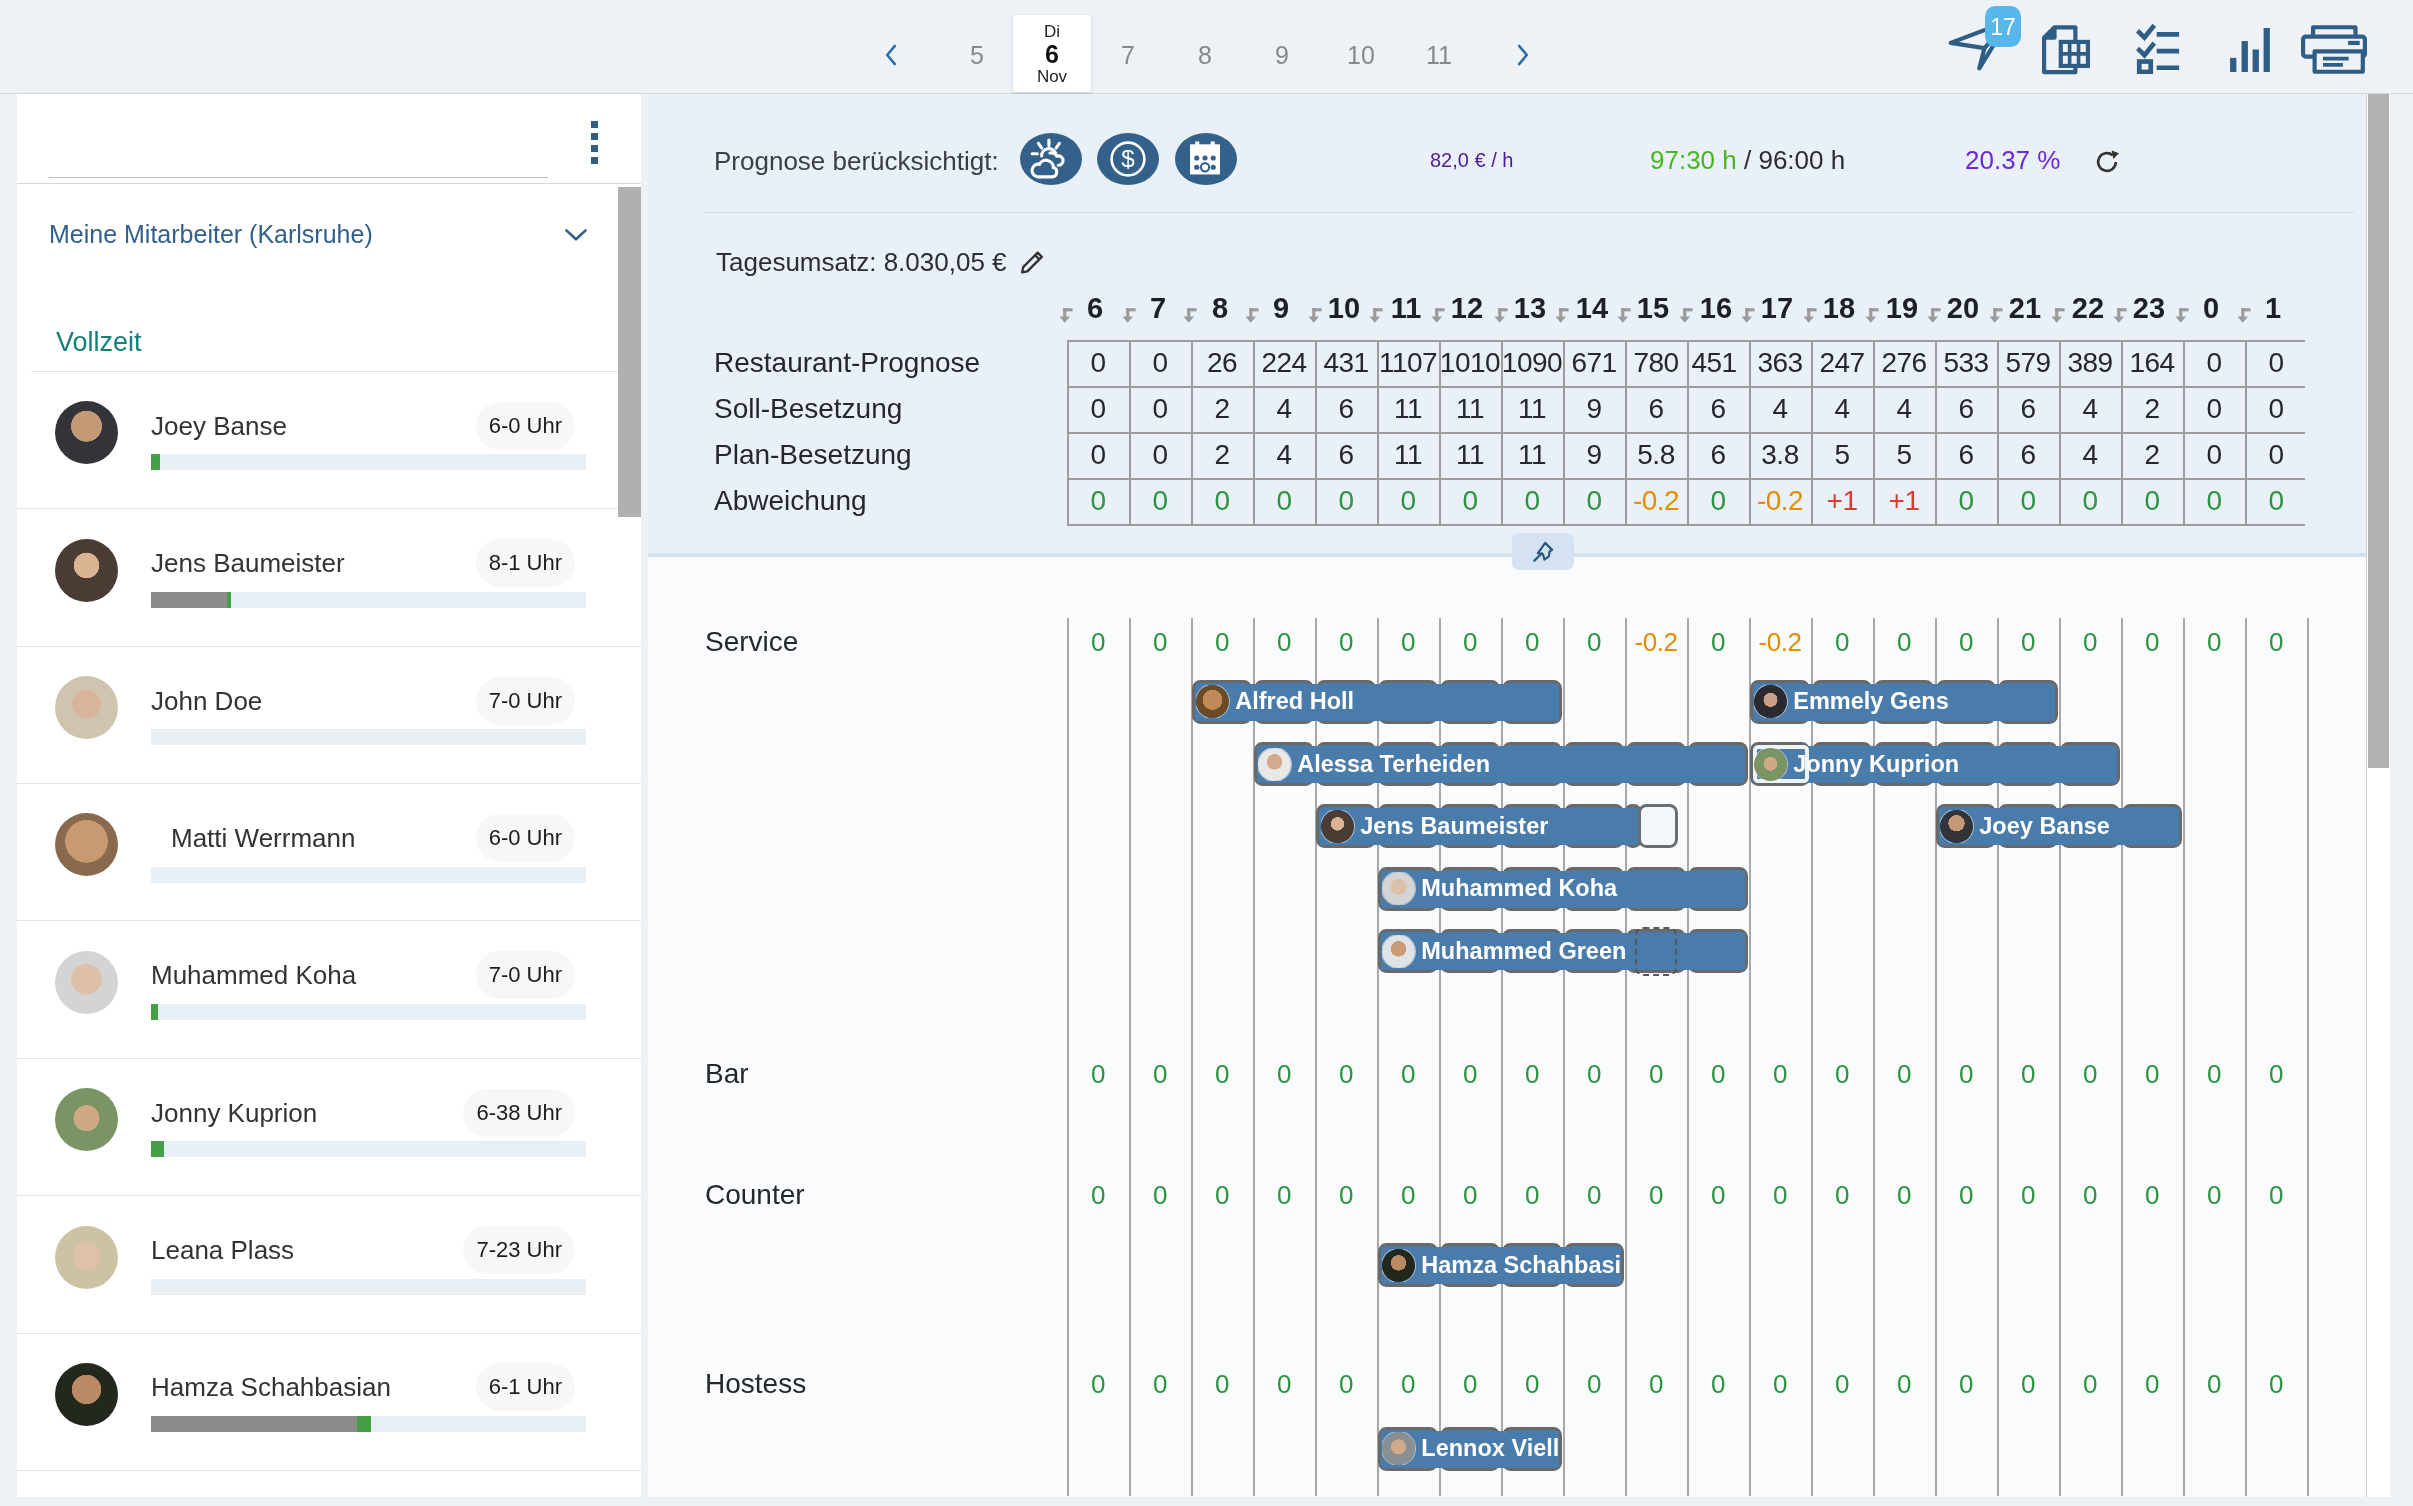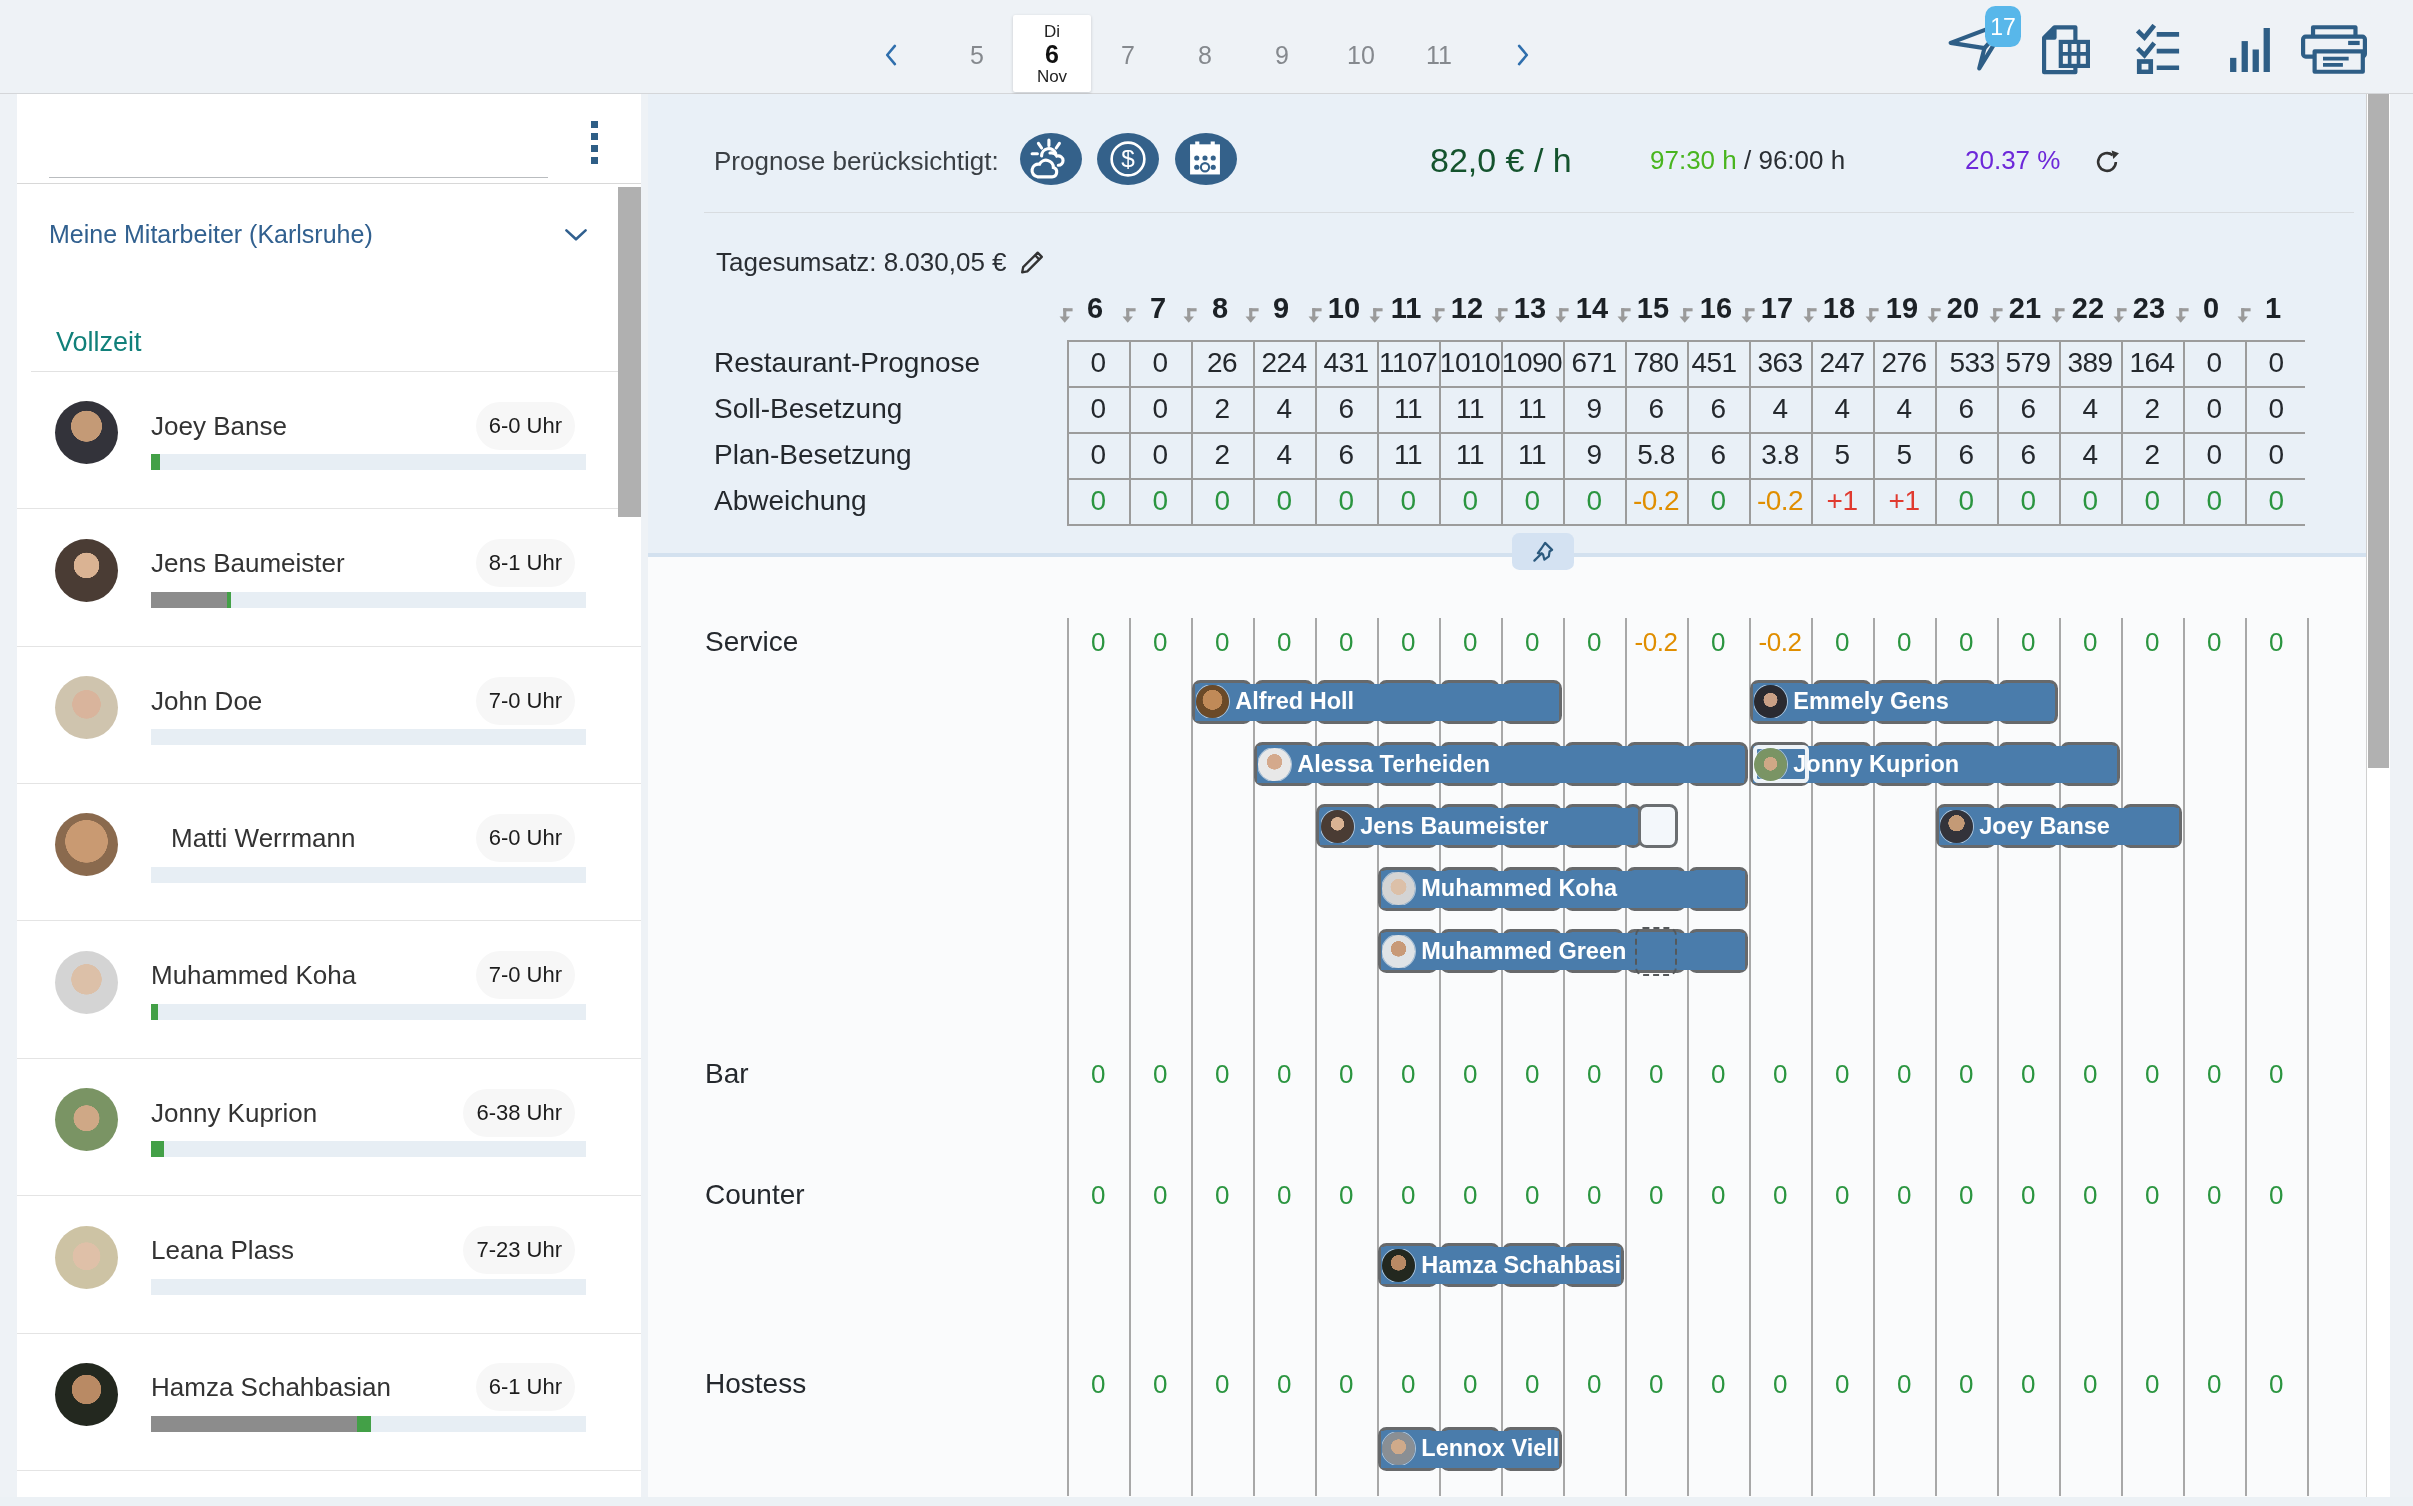--- a/index.html
+++ b/index.html
@@ -168,21 +168,21 @@
 <rect x="4" y="8" width="58" height="12" fill="#fff"></rect>
 <g fill="#34618a">
 <circle cx="17" cy="34" r="5"></circle>
         <circle cx="33" cy="34" r="5"></circle>
         <circle cx="49" cy="34" r="5"></circle>
 <circle cx="17" cy="52" r="5"></circle>
         <circle cx="49" cy="52" r="5"></circle>
 <circle cx="33" cy="52" r="8" fill="none" stroke="#34618a" stroke-width="4"></circle>
 </g>
     </svg>
-<div class="abs" style="left:1430px;top:160px;transform:translateY(-50%);font-size:34px;color:#14532d;">82,0 € / h</div>
+<div class="abs" style="left:1430px;top:160px;transform:translateY(-50%);font-size:20px;color:#4c1d95;">82,0 € / h</div>
 <div class="abs" style="left:1650px;top:160px;transform:translateY(-50%);font-size:26px;"><span style="color:#49b51f;">97:30 h</span><span style="color:#2a2e33;"> / 96:00 h</span></div>
 <div class="abs" style="left:1965px;top:160px;transform:translateY(-50%);font-size:26px;color:#6d28d9;">20.37 %</div>
 <svg class="abs" style="left:2094px;top:149px" width="26" height="26" viewBox="0 0 50 50">
 <path d="M42 25 a17 17 0 1 1 -6-13" fill="none" stroke="#333" stroke-width="5"></path>
 <polygon points="34,3 48,8 37,19" fill="#333"></polygon>
     </svg>
 <div class="abs" style="left:704px;top:212px;width:1650px;height:1px;background:#d8dce0;"></div>
 <div class="abs" style="left:716px;top:262px;transform:translateY(-50%);font-size:26px;color:#2a2e33;display:flex;align-items:center;">Tagesumsatz: 8.030,05 €
 <svg style="margin-left:11.5px" width="29" height="29" viewBox="0 0 56 56">
 <g fill="none" stroke="#333" stroke-width="4.5" stroke-linejoin="round">
@@ -386,21 +386,21 @@
 <div class="num" style="left:1346px;top:363px;">431</div>
 <div class="num" style="left:1408px;top:363px;">1107</div>
 <div class="num" style="left:1470px;top:363px;">1010</div>
 <div class="num" style="left:1532px;top:363px;">1090</div>
 <div class="num" style="left:1594px;top:363px;">671</div>
 <div class="num" style="left:1656px;top:363px;">780</div>
 <div class="num" style="left:1714px;top:363px;">451</div>
 <div class="num" style="left:1780px;top:363px;">363</div>
 <div class="num" style="left:1842px;top:363px;">247</div>
 <div class="num" style="left:1904px;top:363px;">276</div>
-<div class="num" style="left:1966px;top:363px;margin-left:6px;">533</div>
+<div class="num" style="left:1966px;top:363px;">533</div>
 <div class="num" style="left:2028px;top:363px;">579</div>
 <div class="num" style="left:2090px;top:363px;">389</div>
 <div class="num" style="left:2152px;top:363px;">164</div>
 <div class="num" style="left:2214px;top:363px;">0</div>
 <div class="num" style="left:2276px;top:363px;">0</div>
 <div class="num" style="left:1098px;top:409px;">0</div>
 <div class="num" style="left:1160px;top:409px;">0</div>
 <div class="num" style="left:1222px;top:409px;">2</div>
 <div class="num" style="left:1284px;top:409px;">4</div>
 <div class="num" style="left:1346px;top:409px;">6</div>

